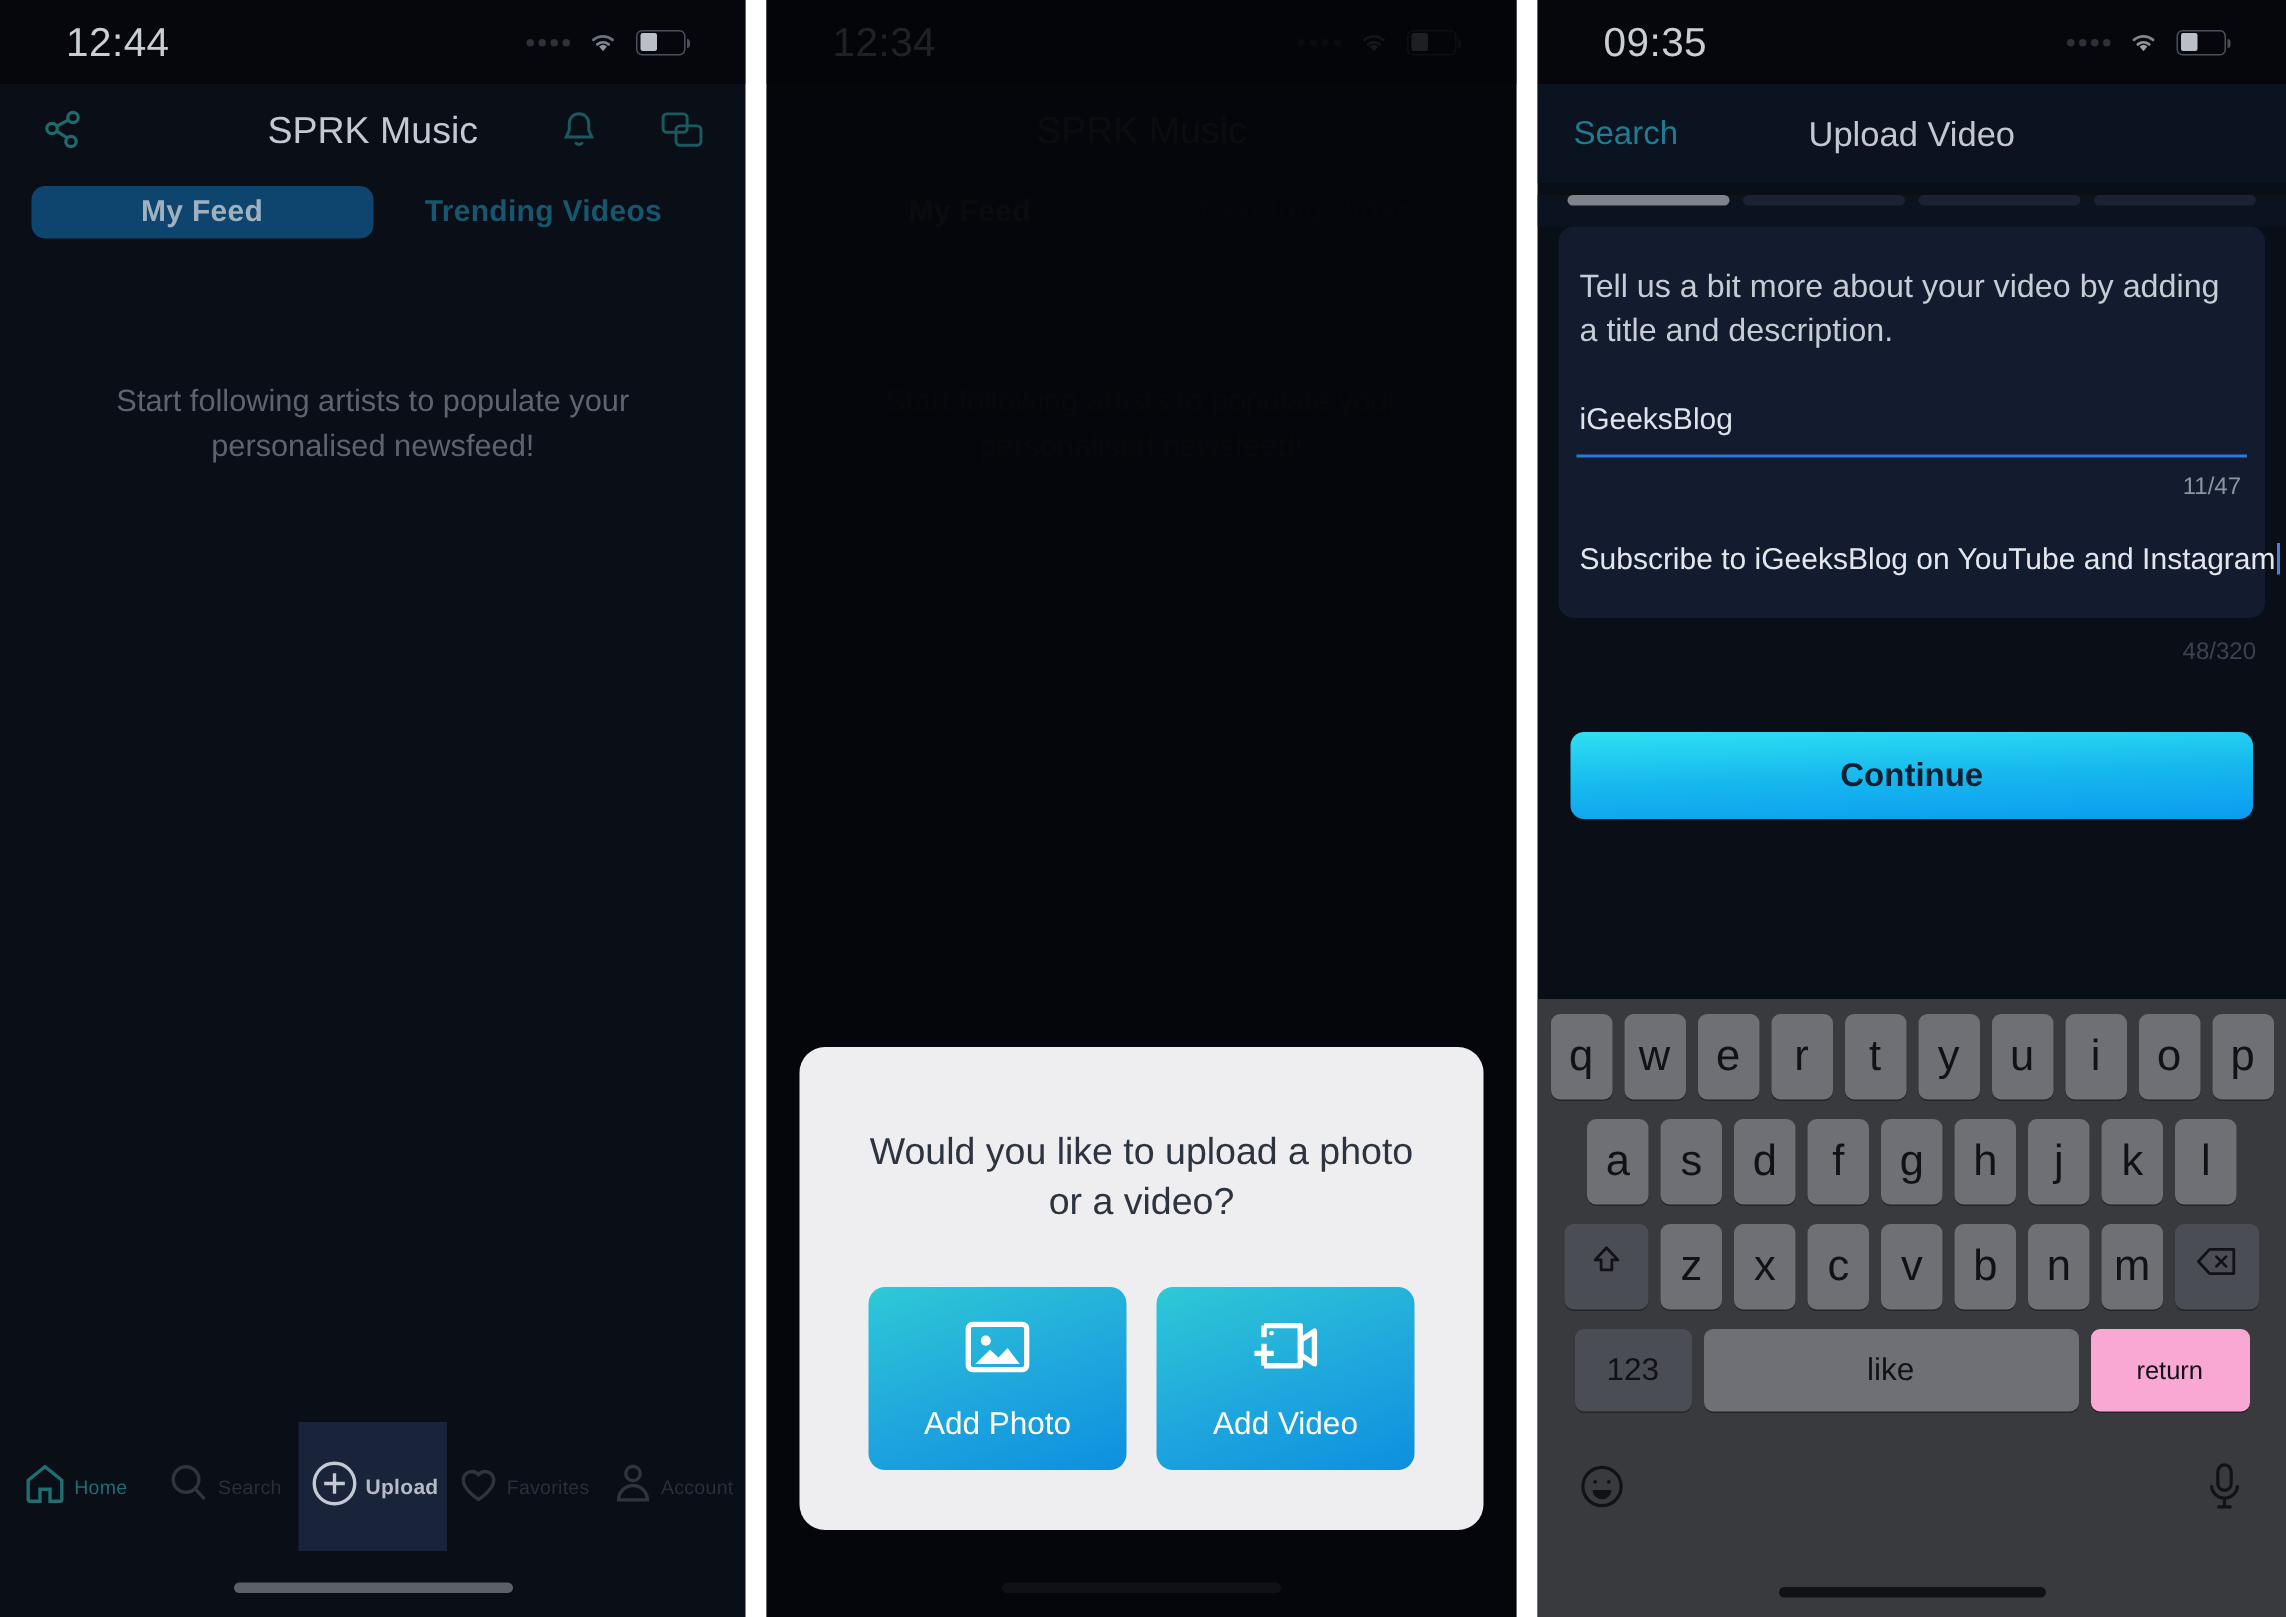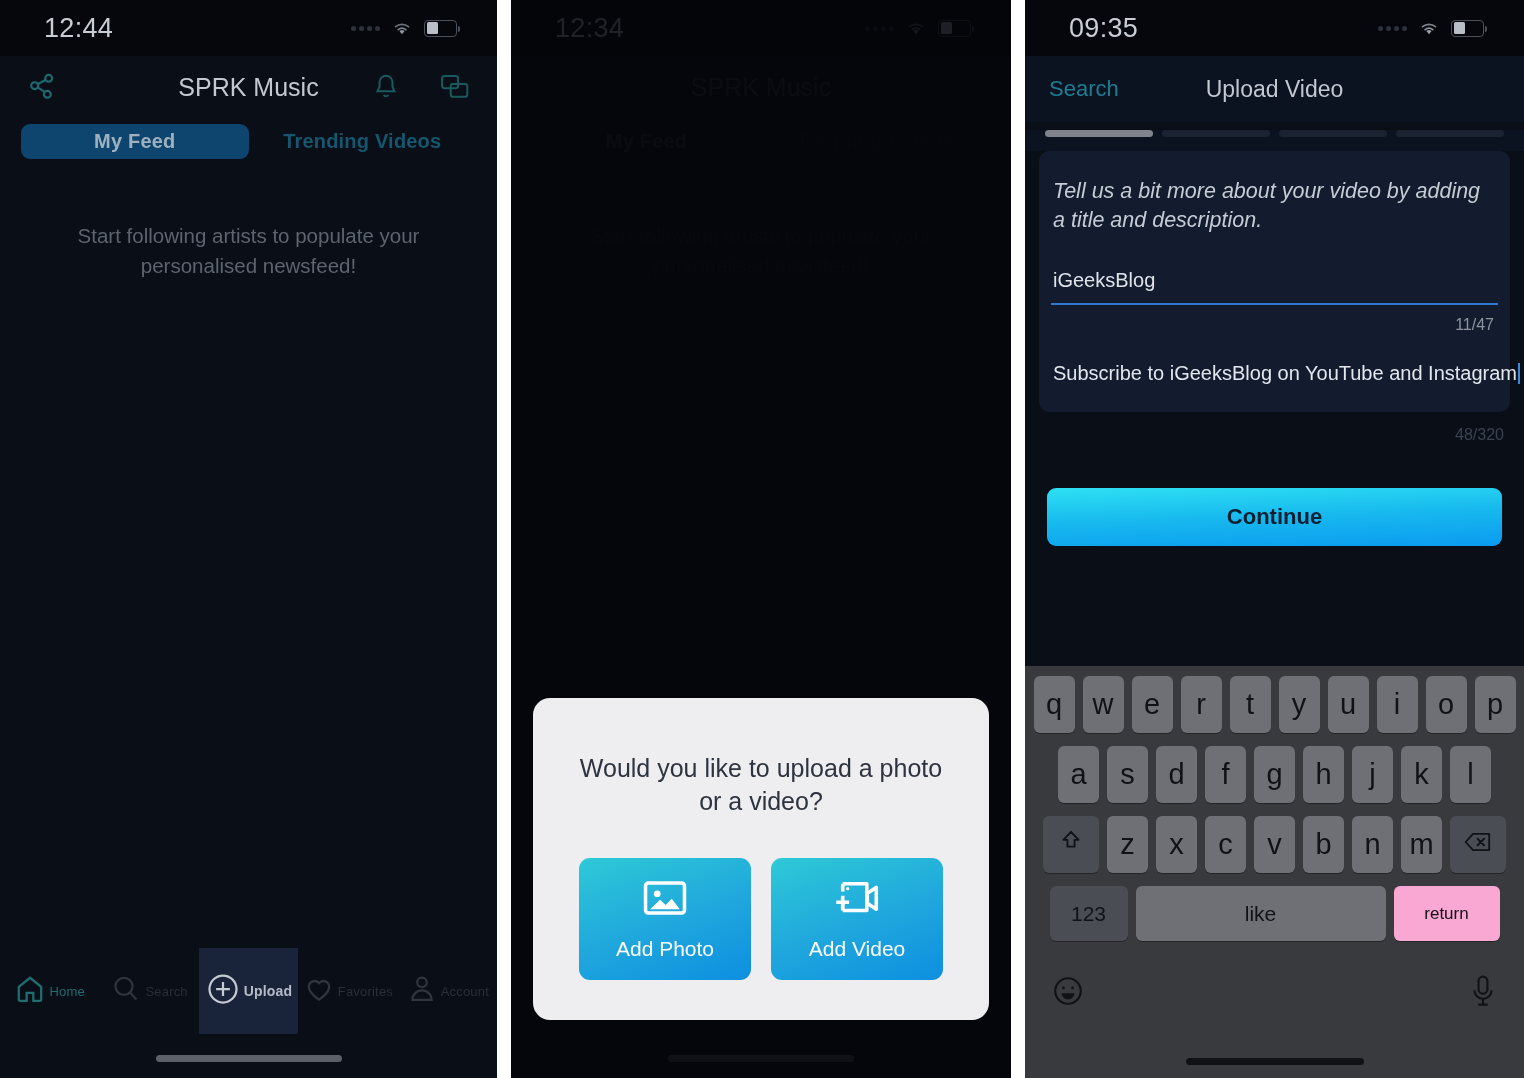--- a/index.html
+++ b/index.html
@@ -61,21 +61,21 @@
 
   .tabs { display: flex; padding: 0 21px; gap: 0; margin-top: 6px; }
   .tab {
     flex: 1; text-align: center; padding: 6px 0; border-radius: 9px;
     font-size: 20px; font-weight: 700; letter-spacing: .2px;
   }
   .tab.active { background: #0d456e; color: #9fb0bf; }
   .tab.inactive { color: #16566e; }
 
   .empty-msg {
-    margin-top: 62px; text-align: center; color: #5d646e;
+    margin-top: 94px; text-align: center; color: #5d646e;
     font-size: 20.5px; line-height: 1.45; padding: 0 37px;
   }
 
   
   .tabbar {
     position: absolute; left: 0; right: 0; bottom: 44px;
     height: 86px; display: flex; align-items: stretch;
   }
   .tabitem {
     flex: 1; display: flex; flex-direction: row; align-items: center;
@@ -128,21 +128,21 @@
     font-size: 23px; color: #c2c7d0;
   }
   .prog { display: flex; gap: 9px; padding: 0 20px; margin-top: 8px; background: #0b1220; padding-bottom: 14px;}
   .prog i { flex: 1; height: 7px; border-radius: 4px; background: #1b2231; display: block; }
   .prog i.on { background: #7e838c; }
 
   .form-card {
     margin: 0 14px; background: #131c2e; border-radius: 10px;
     padding: 26px 12px 18px 12px;
   }
-  .form-hint { color: #c6cbd4; font-size: 21.5px; line-height: 1.34; padding: 0 2px; font-style: italic; }
+  .form-hint { color: #c6cbd4; font-size: 21.5px; line-height: 1.34; padding: 0 2px; }
   .field { margin-top: 34px; }
   .field .val {
     font-size: 20px; color: #dfe3e9; padding: 0 2px 11px 2px;
   }
   .field .underline { height: 2px; background: #2f79d6; }
   .counter { text-align: right; font-size: 16px; color: #8e949e; margin-top: 11px; padding-right: 4px; }
   .desc-field { margin-top: 28px; }
   .desc-field .val { font-size: 20px; color: #e3e7ed; padding: 0 2px 9px 2px; white-space: nowrap; }
   .caret { display:inline-block; width:2px; height:21px; background:#3a87e0; vertical-align:-4px; margin-left:1px; }
   .counter2 { text-align: right; font-size: 16px; color: #3b4252; margin-top: 14px; padding-right: 20px; }

